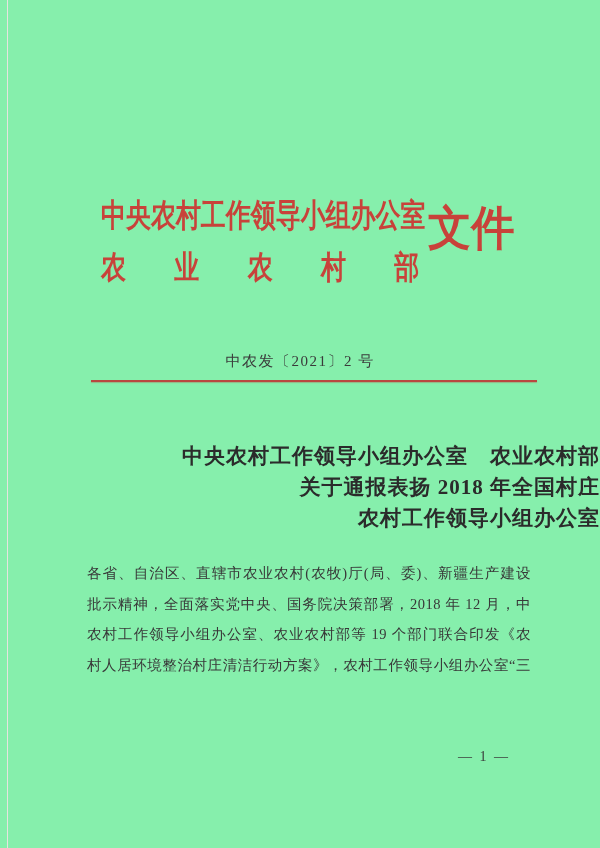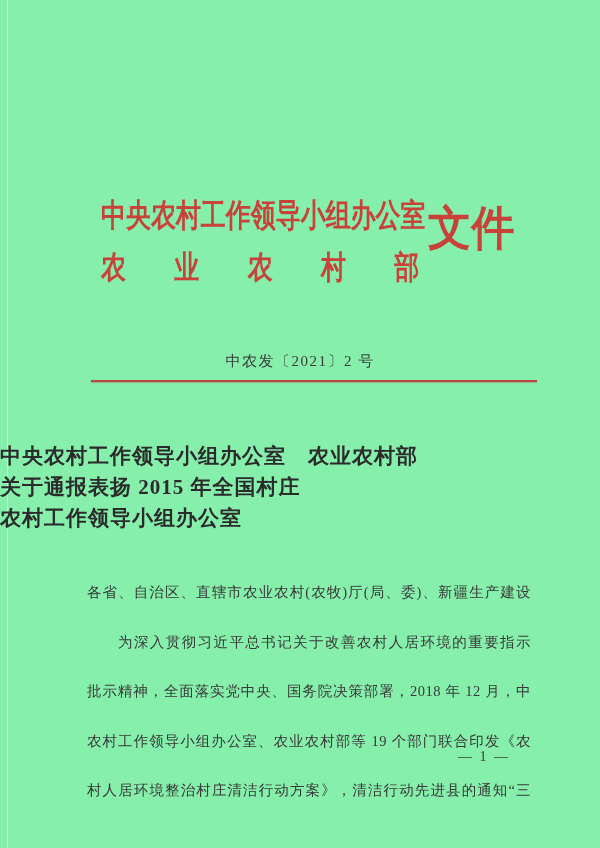--- a/index.html
+++ b/index.html
@@ -43,34 +43,34 @@
   }
   
   .red-rule {
     position:absolute; top:380px; left:91px; width:446px; height:2px;
     background:#b9473f;
     box-shadow:0 1px 1px rgba(185,71,63,0.35);
   }
   
   .title {
     position:absolute; top:441px; left:0; width:600px;
-    text-align:left; color:#2b2b2b;
+    text-align:right; color:#2b2b2b;
   }
   .title-line {
     font-size:21px; font-weight:bold; line-height:31px;
     letter-spacing:1px; white-space:nowrap;
   }
   
   .body-text {
     position:absolute; top:558px; left:87px; width:444px;
     font-size:14.5px; line-height:30.5px; color:#383838;
     letter-spacing:0.5px;
   }
   .line { height:30.5px; overflow:hidden; }
-  .jl { text-align:justify; text-align-last:justify;margin-top:19px; }
+  .jl { text-align:justify; text-align-last:justify; }
   .indent { text-indent:31px; }
   
   .page-number {
     position:absolute; top:748px; left:458px;
     font-size:14px; line-height:18px; letter-spacing:2px;
     color:#3a3a3a; white-space:nowrap;
   }
 </style>
 </head>
 <body>
@@ -86,27 +86,26 @@
     </div>
     <div class="doc-type">文件</div>
   </div>
 
   <div class="doc-number">中农发〔2021〕2 号</div>
 
   <div class="red-rule"></div>
 
   <div class="title">
     <div class="title-line">中央农村工作领导小组办公室　农业农村部</div>
-    <div class="title-line">关于通报表扬 2015 年全国村庄</div>
+    <div class="title-line">关于通报表扬 2018 年全国村庄</div>
     <div class="title-line">农村工作领导小组办公室</div>
   </div>
 
   <div class="body-text">
     <div class="line jl">各省、自治区、直辖市农业农村(农牧)厅(局、委)、新疆生产建设</div>
-    <div class="line jl indent">为深入贯彻习近平总书记关于改善农村人居环境的重要指示</div>
     <div class="line jl">批示精神，全面落实党中央、国务院决策部署，2018 年 12 月，中央</div>
     <div class="line jl">农村工作领导小组办公室、农业农村部等 19 个部门联合印发《农</div>
-    <div class="line jl">村人居环境整治村庄清洁行动方案》，清洁行动先进县的通知“三</div>
+    <div class="line jl">村人居环境整治村庄清洁行动方案》，农村工作领导小组办公室“三</div>
   </div>
 
   <div class="page-number">— 1 —</div>
 
 </div>
 
 </body></html>

